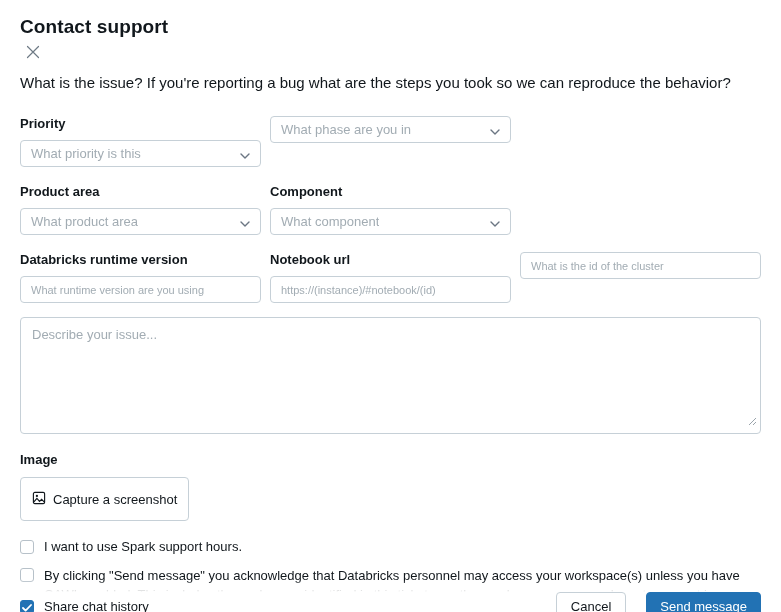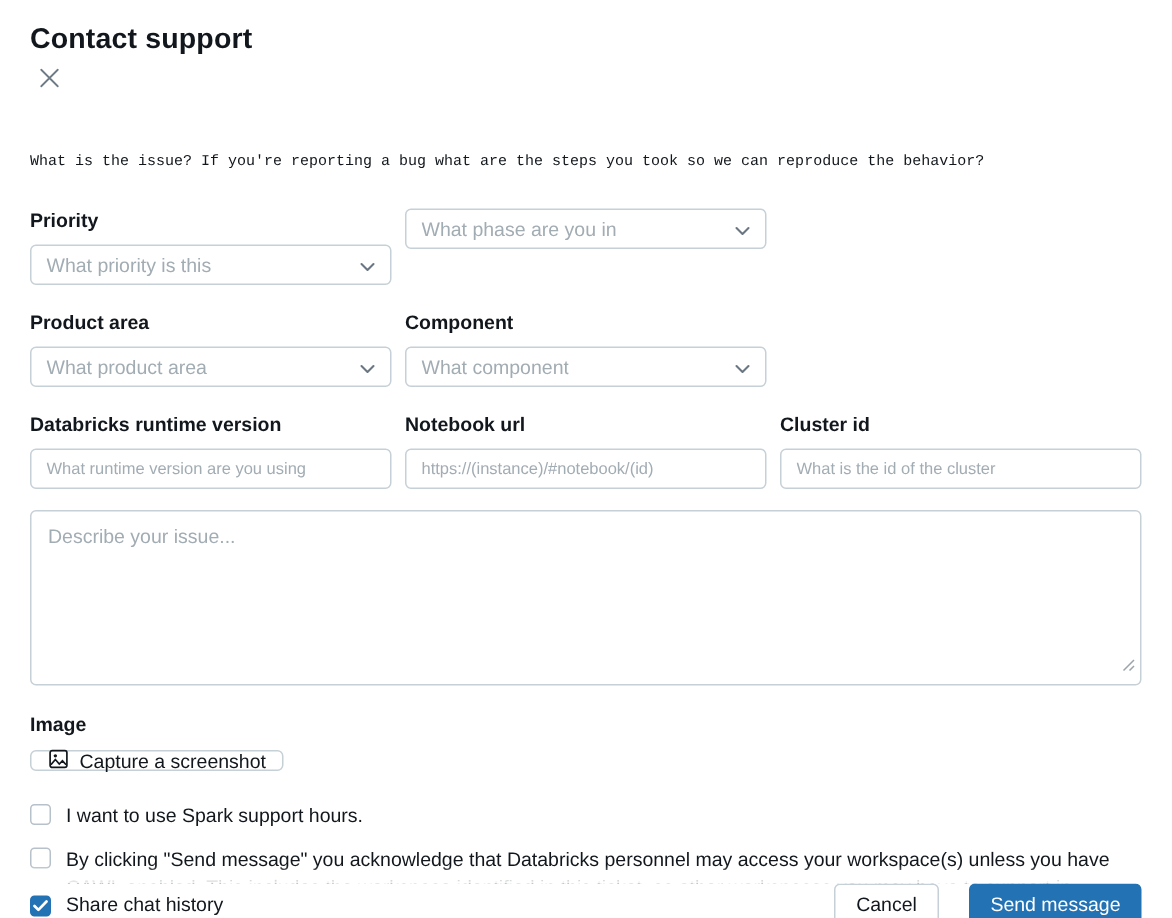--- a/index.html
+++ b/index.html
@@ -21,21 +21,21 @@
     padding: 16px 16px 0 20px;
     flex-direction: column;
   }
   .dialog-title { font-size: 19px; font-weight: 700; color: #11171C; letter-spacing: .1px; }
   .close-btn {
     background: none; border: none; cursor: pointer;
     width: 26px; height: 26px; display: flex; align-items: center; justify-content: center;
     margin-top: 2px;
   }
   .content { padding: 0 20px; flex: 0 0 auto; position: relative; }
-  .intro { margin-top: 37px; font-size: 10px; color: #11171C; font-family: Liberation Mono, monospace; }
+  .intro { margin-top: 8px; font-size: 15px; color: #11171C; }
 
   .field-row {
     display: grid;
     grid-template-columns: repeat(3, 1fr);
     column-gap: 9px;
   }
   .row-1 { margin-top: 25px; }
   .row-2 { margin-top: 17px; }
   .row-3 { margin-top: 17px; }
   .field-label {
@@ -62,21 +62,21 @@
     width: 100%; height: 117px; resize: none;
     border: 1px solid #C6D0D7; border-radius: 4px;
     padding: 9px 11px; font-size: 13px; color: #404040;
     font-family: "Liberation Sans", sans-serif; outline: none; display: block;
   }
   .issue-textarea::placeholder { color: #A2ACB3; opacity: 1; }
   .resize-handle { position: absolute; right: 4px; bottom: 4px; pointer-events: none; }
 
   .image-label { margin-top: 18px; }
   .capture-btn {
-    margin-top: 1px; height: 14px;
+    margin-top: 1px; height: 44px;
     display: inline-flex; align-items: center; gap: 7px;
     border: 1px solid #C6D0D7; border-radius: 4px; background: #fff;
     padding: 0 11px; font-size: 13px; color: #11171C; cursor: pointer;
     font-family: "Liberation Sans", sans-serif;
   }
 
   .checkbox-row {
     display: flex; align-items: flex-start; font-size: 13px; color: #11171C;
     line-height: 19px; cursor: pointer;
   }
@@ -190,21 +190,20 @@
     <div class="field-row row-3">
       <div>
         <span class="field-label">Databricks runtime version</span>
         <input class="text-input" type="text" placeholder="What runtime version are you using" style="">
       </div>
       <div>
         <span class="field-label">Notebook url</span>
         <input class="text-input" type="text" placeholder="https://(instance)/#notebook/(id)" style="">
       </div>
       <div>
-        <span class="field-label">Cluster id</span>
         <input class="text-input" type="text" placeholder="What is the id of the cluster" style="">
       </div>
     </div>
 
     <div class="textarea-wrap">
       <textarea class="issue-textarea" placeholder="Describe your issue..." style=""></textarea>
       <span class="resize-handle">
         <svg width="9" height="9" viewBox="0 0 9 9">
             <path d="M8 1L1 8M8 5L5 8" stroke="#9AA4AC" stroke-width="1"></path>
           </svg>

